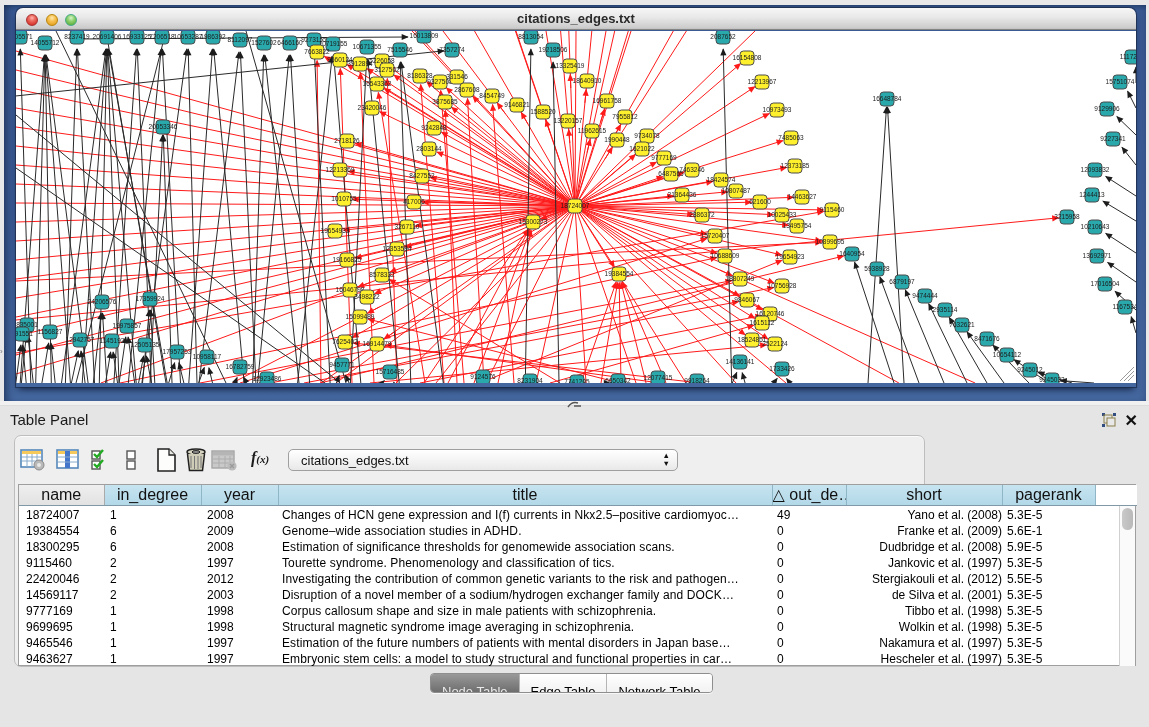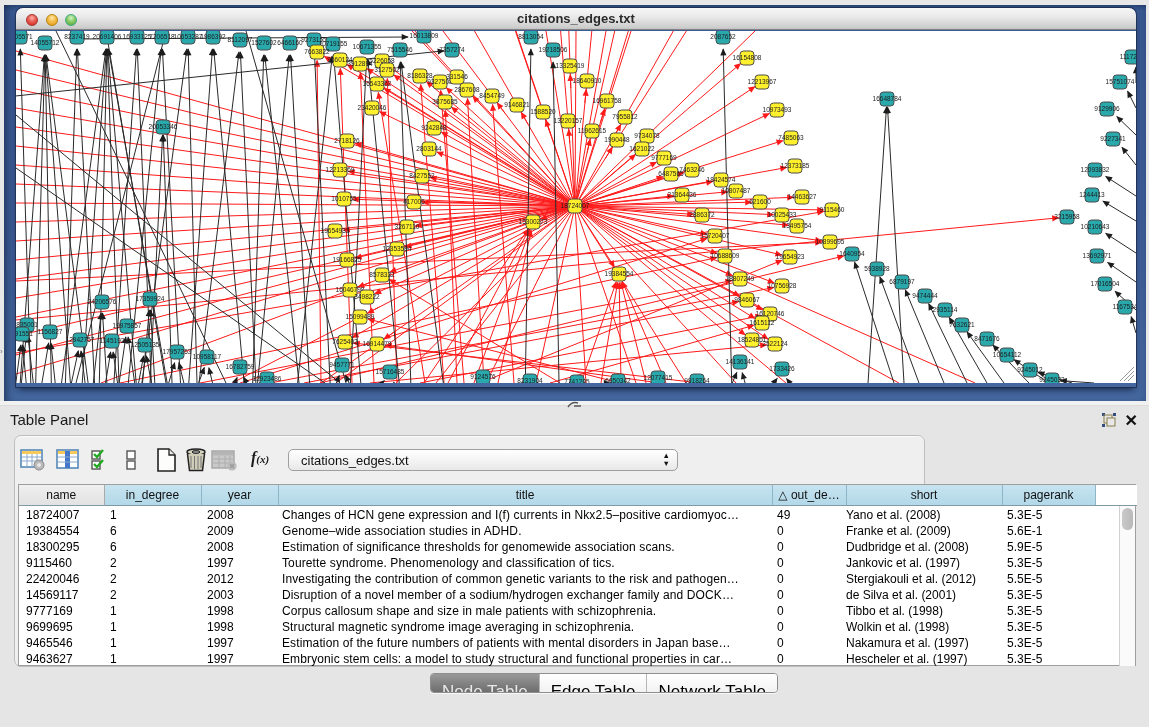--- a/index.html
+++ b/index.html
@@ -25,34 +25,34 @@
 #pbox{position:absolute;left:14px;top:34px;width:911px;height:232px;background:#efefef;
  border:1px solid #bdbdbd;border-radius:7px;box-shadow:inset 0 1px 0 #fbfbfb}
 #toolbar{position:absolute;left:0;top:12px;height:24px;width:100%}
 .ticon{position:absolute;top:0}
 #combo{position:absolute;left:273px;top:1px;width:390px;height:22px;background:linear-gradient(180deg,#ffffff,#f2f2f2 60%,#e8e8e8);
  border:1px solid #9f9f9f;border-radius:5px;font-size:13px;color:#111;line-height:21px;padding-left:12px}
 #combo .arr{position:absolute;right:7px;top:2px;font-size:7.5px;color:#111;line-height:8px;letter-spacing:0}
 #tablewrap{position:absolute;left:3px;top:48px;width:1118px;height:182px;background:#fff;border:1px solid #9e9e9e;border-bottom:1px solid #9e9e9e}
 table{border-collapse:collapse;table-layout:fixed;width:1118px;font-size:12px}
 th{height:20px;background:linear-gradient(180deg,#c6e3ef,#b2d8e8);border-right:1px solid #8fb6c6;border-bottom:1px solid #7f9aa6;
- font-weight:normal;font-size:12px;color:#111;overflow:hidden;white-space:nowrap}
+ font-weight:normal;font-size:16px;color:#111;overflow:hidden;white-space:nowrap}
 th.g{background:linear-gradient(180deg,#efefef,#e2e2e2);border-right:1px solid #aaa}
 td{height:16px;color:#000;overflow:hidden;white-space:nowrap;padding:0 0 0 5px}
 .cc{height:16px;line-height:18.5px;overflow:hidden}
 td.c2,td.c3{padding-left:6px}
 td.c1{padding-left:7px}
 td.c4{padding-left:4px;letter-spacing:0.12px}
-td.c6{text-align:left;padding:0}
+td.c6{text-align:right;padding:0}
 .c1{width:85px}.c2{width:97px}.c3{width:77px}.c4{width:494px}.c5{width:74px}.c6{width:156px}.c7{width:93px}.c8{width:42px}
 #vscroll{position:absolute;right:0;top:21px;width:16px;height:160px;background:#fafafa;border-left:1px solid #d0d0d0}
 #vthumb{position:absolute;left:2px;top:2px;width:11px;height:22px;background:linear-gradient(90deg,#c9c9c9,#b9b9b9);border-radius:6px}
 #tabs{position:absolute;left:415px;top:237px;height:20px;display:flex;border:1px solid #8e8e8e;border-radius:4px;overflow:hidden;
  box-shadow:0 1px 0 rgba(255,255,255,.7)}
-.tab{font-size:17px;line-height:19px;padding:8px 11px;background:linear-gradient(180deg,#ffffff,#f2f2f2)}
+.tab{font-size:13px;line-height:19px;padding:8px 11px;background:linear-gradient(180deg,#ffffff,#f2f2f2)}
 .tab.sel{background:linear-gradient(180deg,#999999,#6e6e6e);color:#e9e9e9}
 .tab+.tab{border-left:1px solid #b5b5b5}
 #status{position:absolute;right:0;bottom:0;height:22px;width:100%}
 #mem{position:absolute;right:33px;bottom:5px;font-size:11px;color:#222}
 #led{position:absolute;right:15px;bottom:5px;width:10px;height:10px;border-radius:50%;
  background:#3bc230;border:1.5px solid #4a4a4a}
 #pico{position:absolute;right:32px;top:11px;width:16px;height:16px}
 #pclose{position:absolute;right:11px;top:10px;font-size:16px;font-weight:bold;color:#111}
 </style></head>
 <body>

